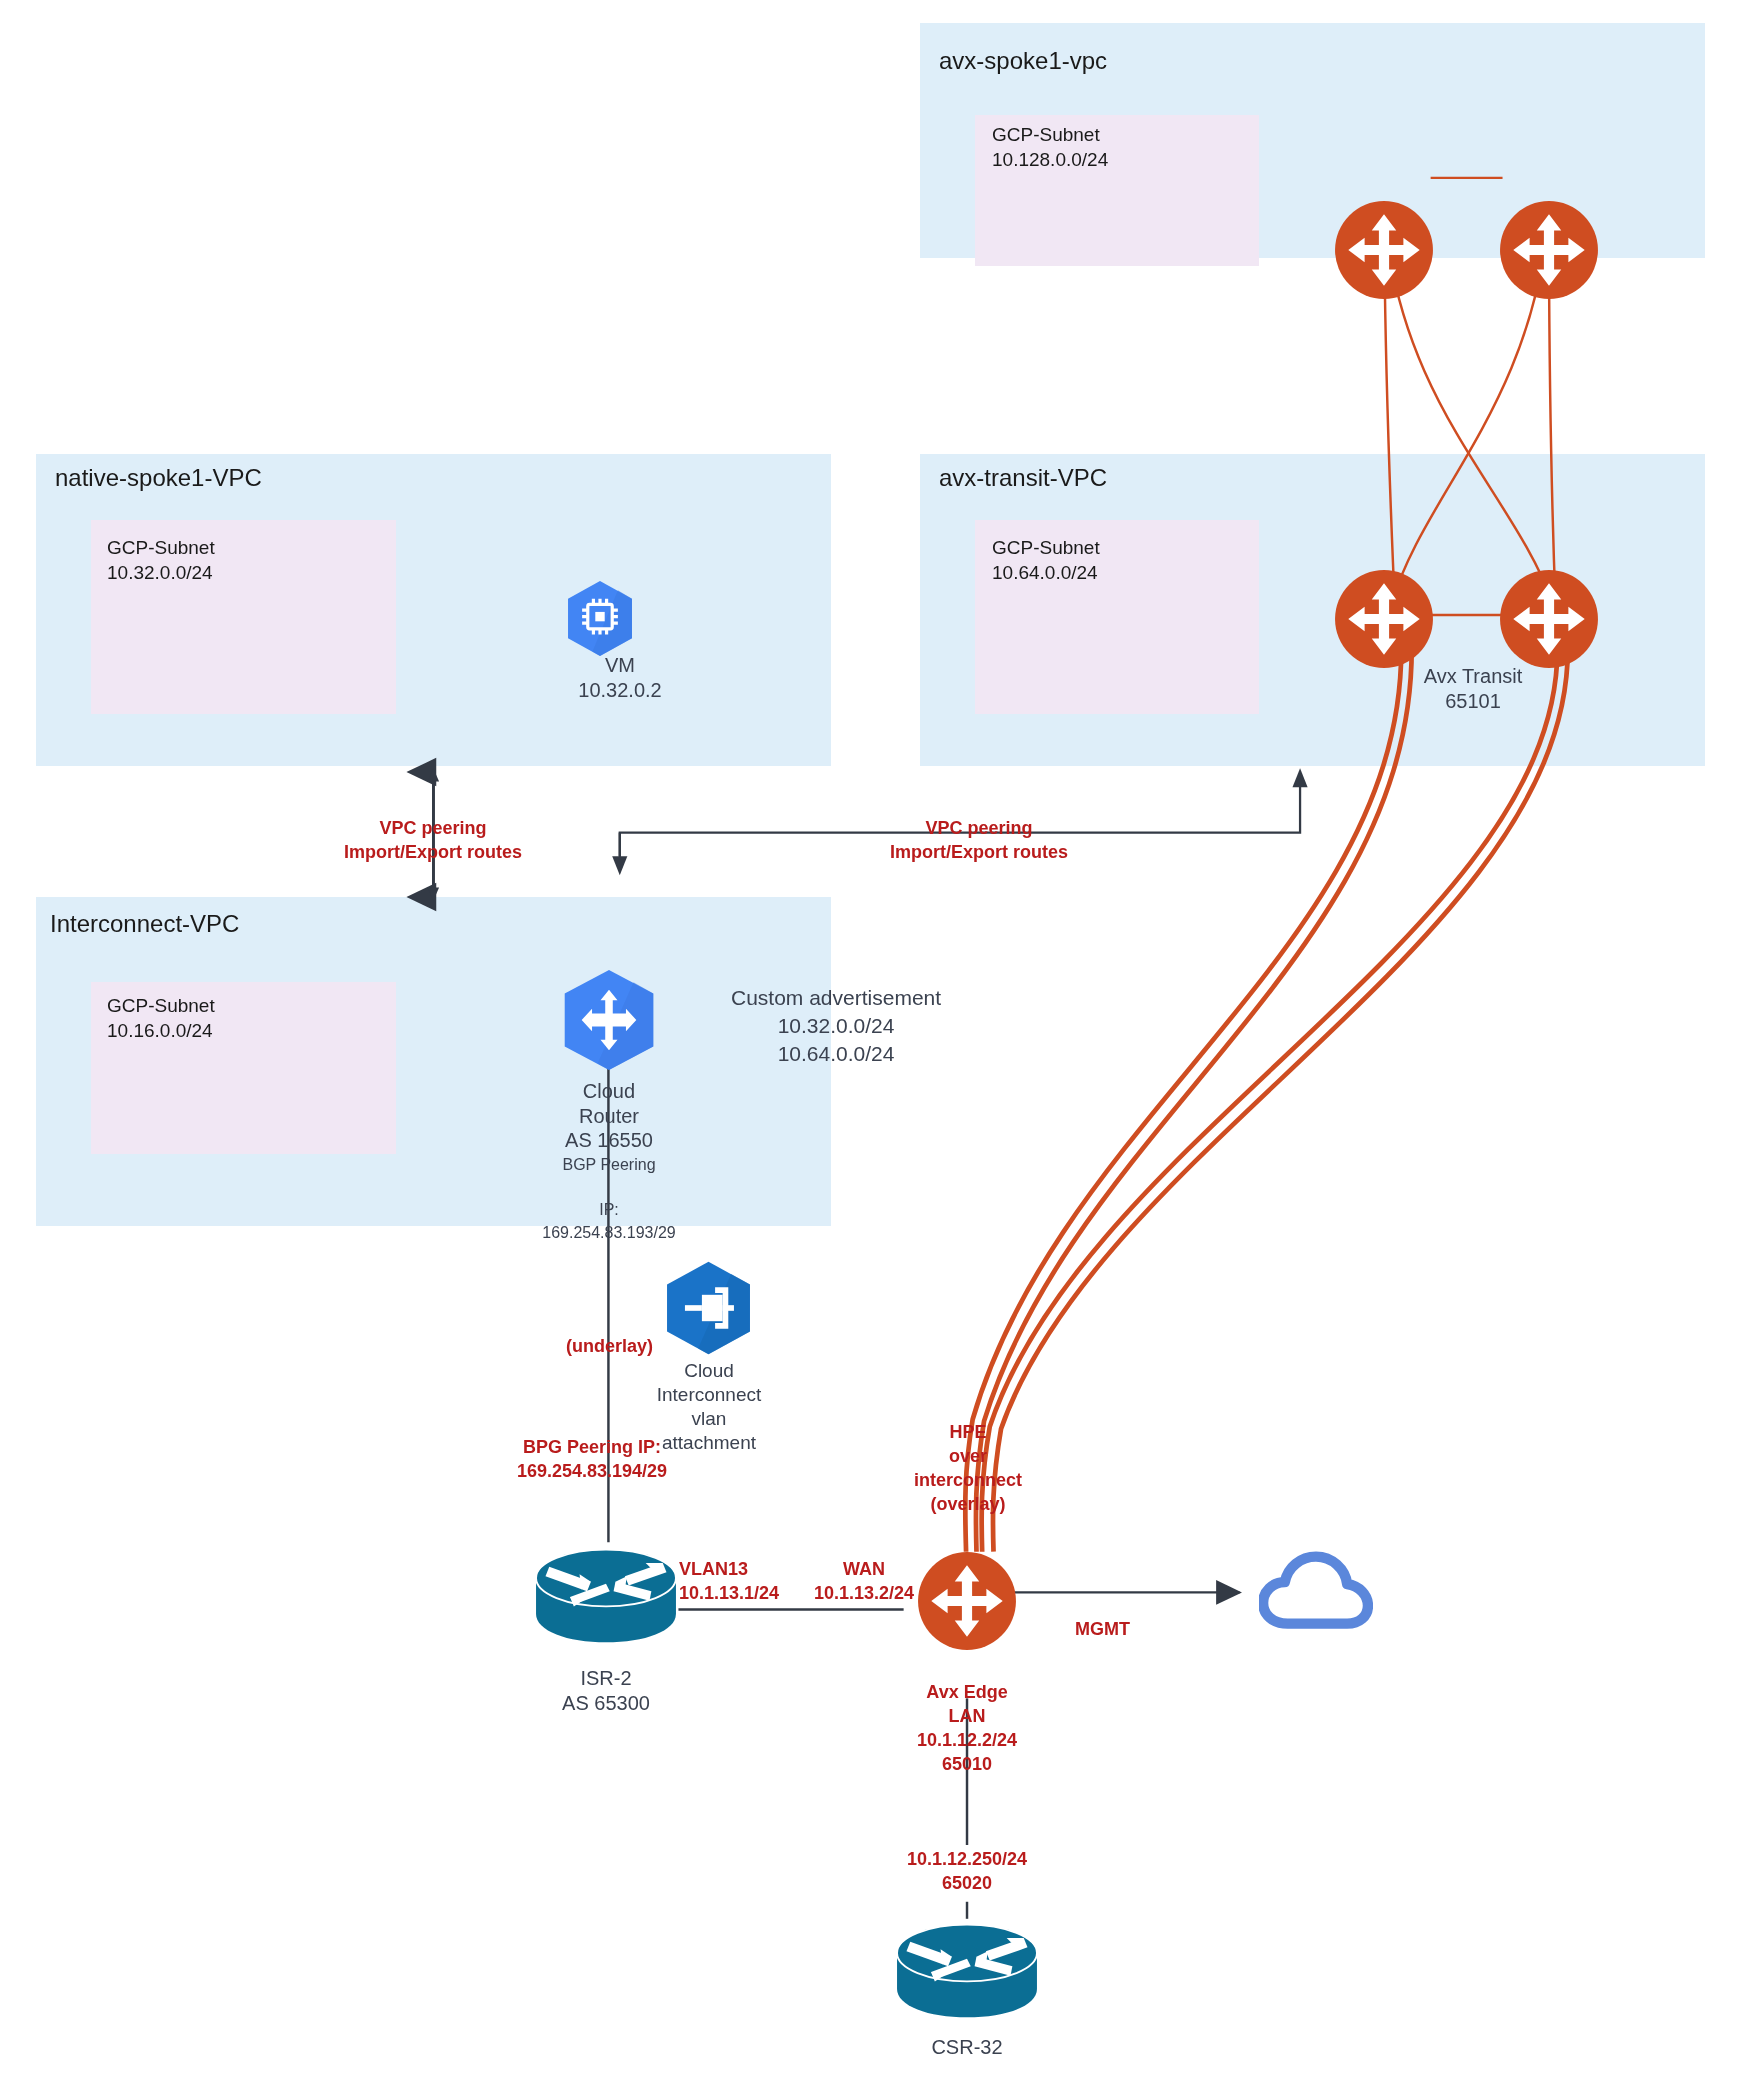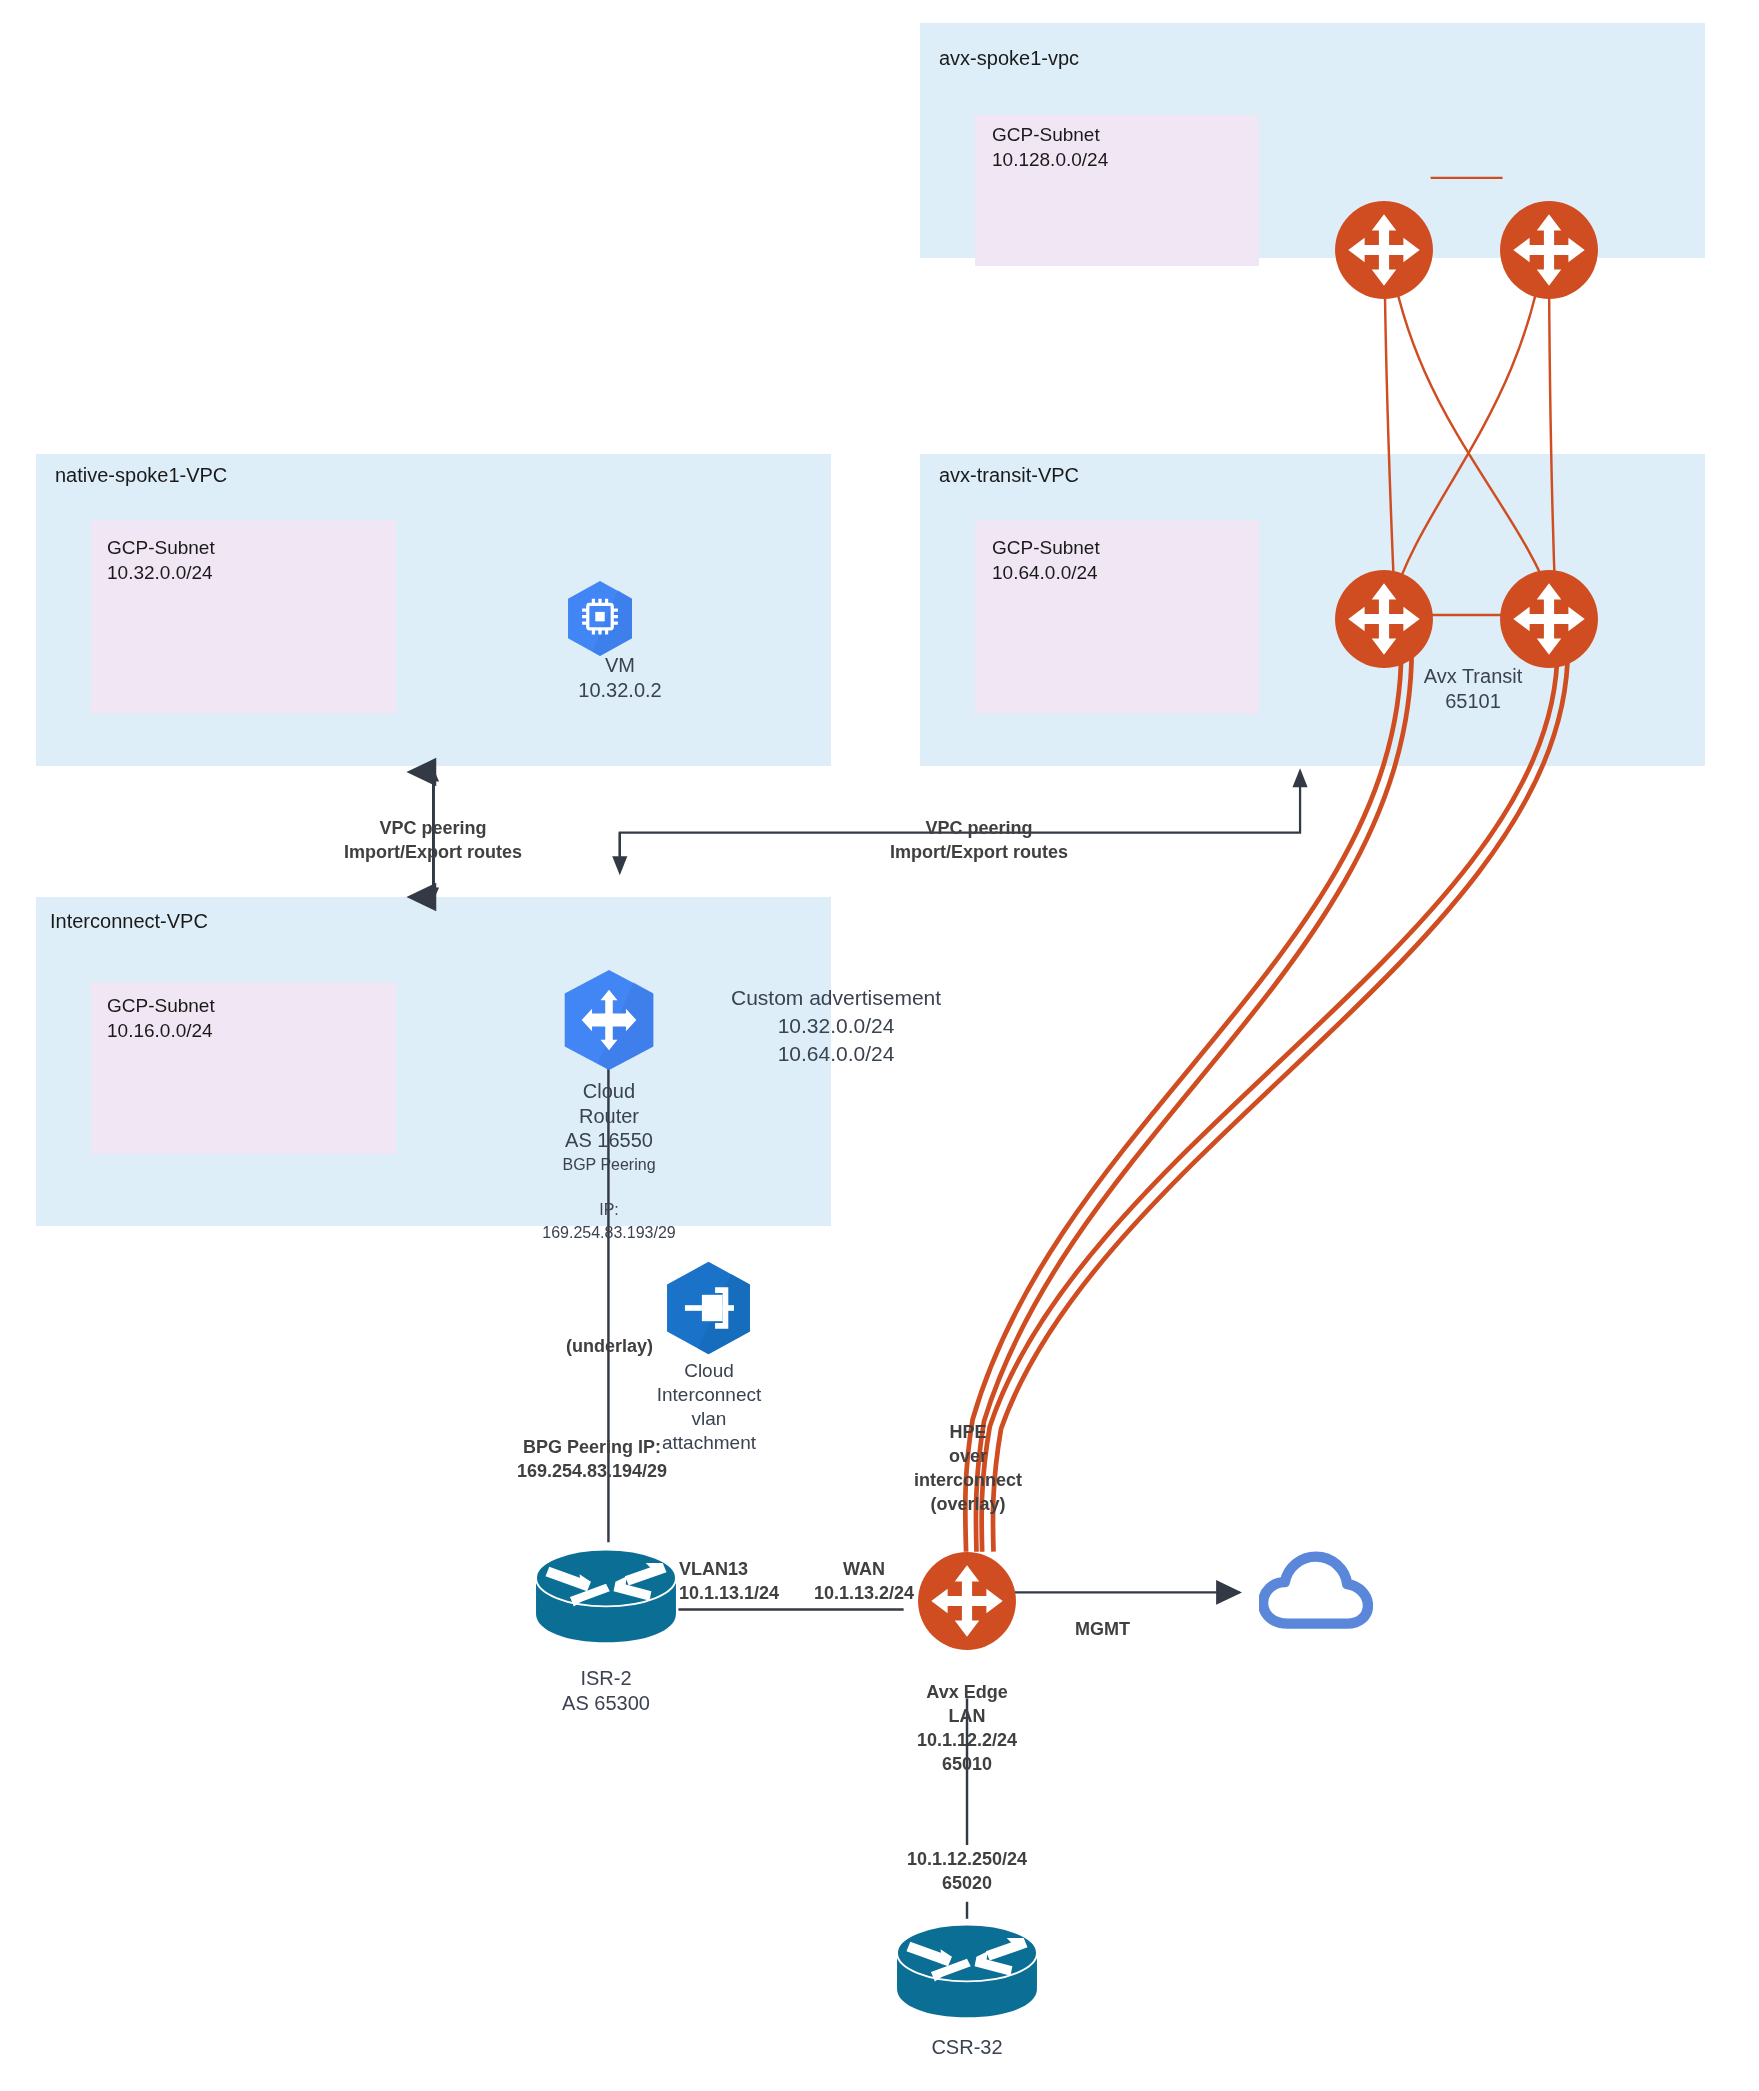--- a/index.html
+++ b/index.html
@@ -1,25 +1,25 @@
 <!DOCTYPE html>
 <html style="font-size:15px"><head>
 <meta charset="utf-8">
 <style>
   html,body{margin:0;padding:0;background:#ffffff;}
   body{font-family:"Liberation Sans",sans-serif;}
   #stage{position:relative;width:1759px;height:2091px;background:#ffffff;overflow:hidden;}
   svg.layer{position:absolute;left:0;top:0;width:1759px;height:2091px;overflow:visible;}
   .vpc-box{position:absolute;background:#deeef9;}
-  .vpc-title{position:absolute;font-size:20px;color:#1a1a1a;white-space:nowrap;}
+  .vpc-title{position:absolute;font-size:24px;color:#1a1a1a;white-space:nowrap;}
   .subnet-box{position:absolute;background:#f1e7f4;}
   .subnet-label{position:absolute;font-size:19px;color:#1a1a1a;line-height:24.6px;white-space:nowrap;}
   .node{position:absolute;}
   .node-label{position:absolute;text-align:center;font-size:20px;color:#3b4250;line-height:24.6px;white-space:nowrap;}
-  .edge-label{position:absolute;font-weight:bold;font-size:18px;color:#404040;line-height:24px;text-align:center;white-space:nowrap;}
+  .edge-label{position:absolute;font-weight:bold;font-size:18px;color:#b91c1c;line-height:24px;text-align:center;white-space:nowrap;}
   .small{font-size:16px;}
   .ctr{transform:translateX(-50%);}
 </style>
 </head>
 <body>
 
 <div id="stage">
 
   <div class="vpc-box" style="left:920px;top:23px;width:785px;height:235px;"></div>
   <div class="vpc-title" style="left:939px;top:47px;">avx-spoke1-vpc</div>

